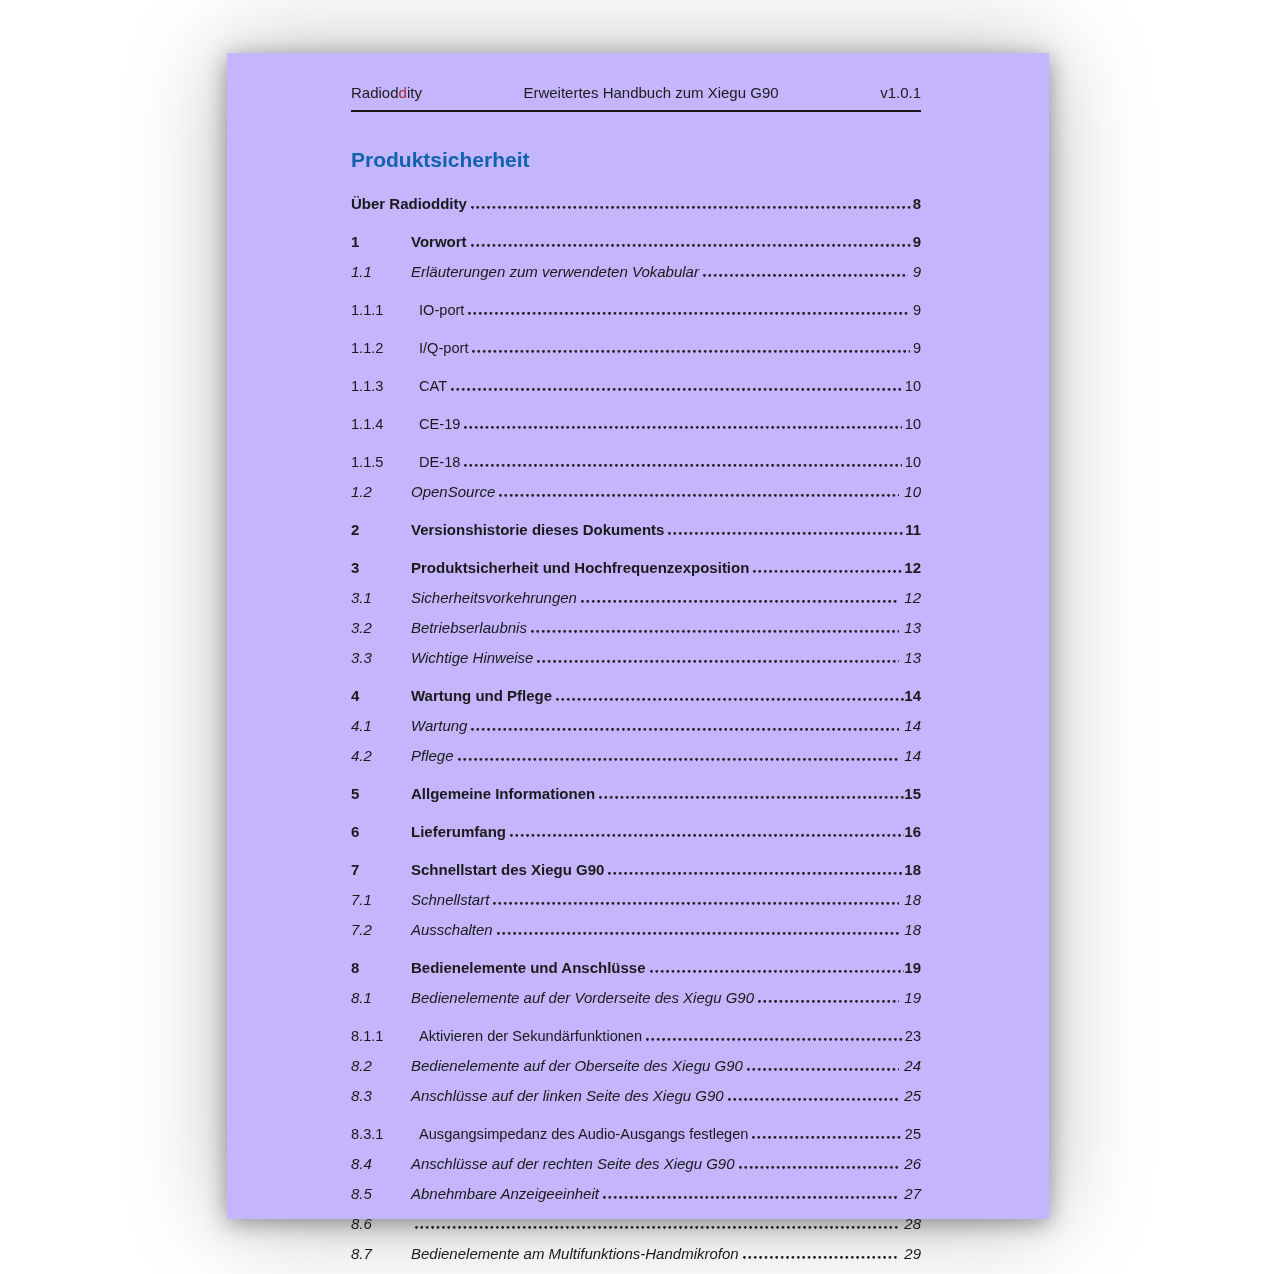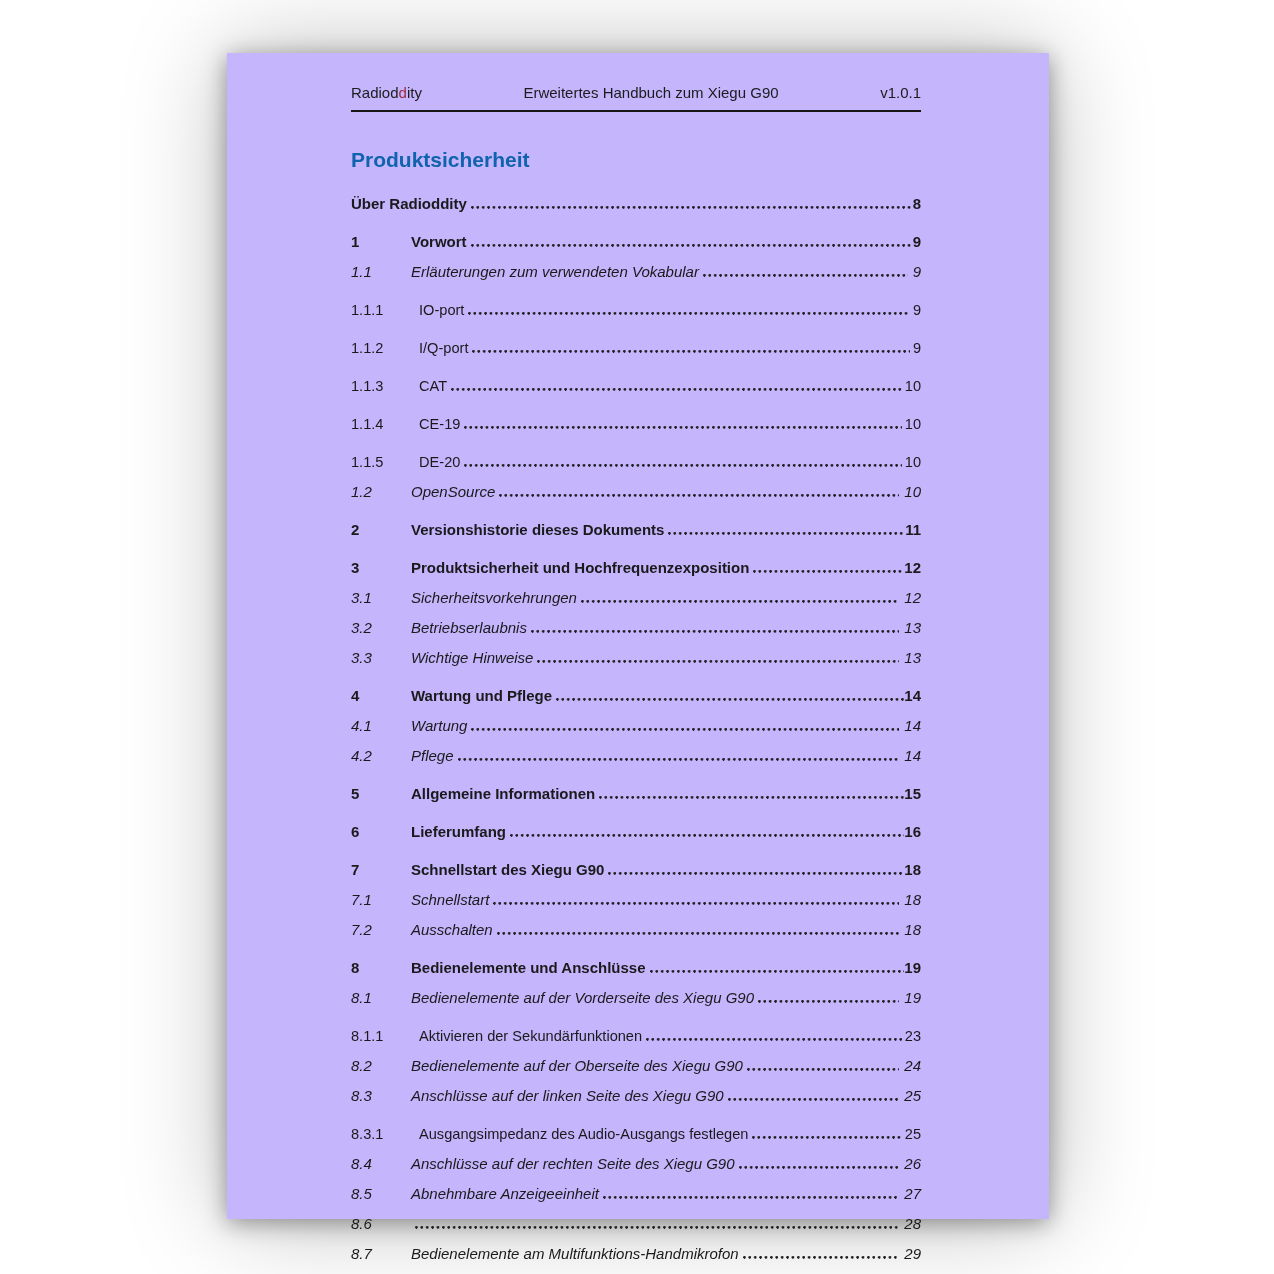--- a/index.html
+++ b/index.html
@@ -116,21 +116,21 @@
 
     <div class="row s">
         <span class="num">1.1.4</span>
         <span class="ttl">CE-19</span>
         <span class="dots"></span>
         <span class="pg">10</span>
       </div>
 
     <div class="row s">
         <span class="num">1.1.5</span>
-        <span class="ttl">DE-20</span>
+        <span class="ttl">DE-18</span>
         <span class="dots"></span>
         <span class="pg">10</span>
       </div>
 
     <div class="row i">
         <span class="num">1.2</span>
         <span class="ttl">OpenSource</span>
         <span class="dots"></span>
         <span class="pg">10</span>
       </div>

